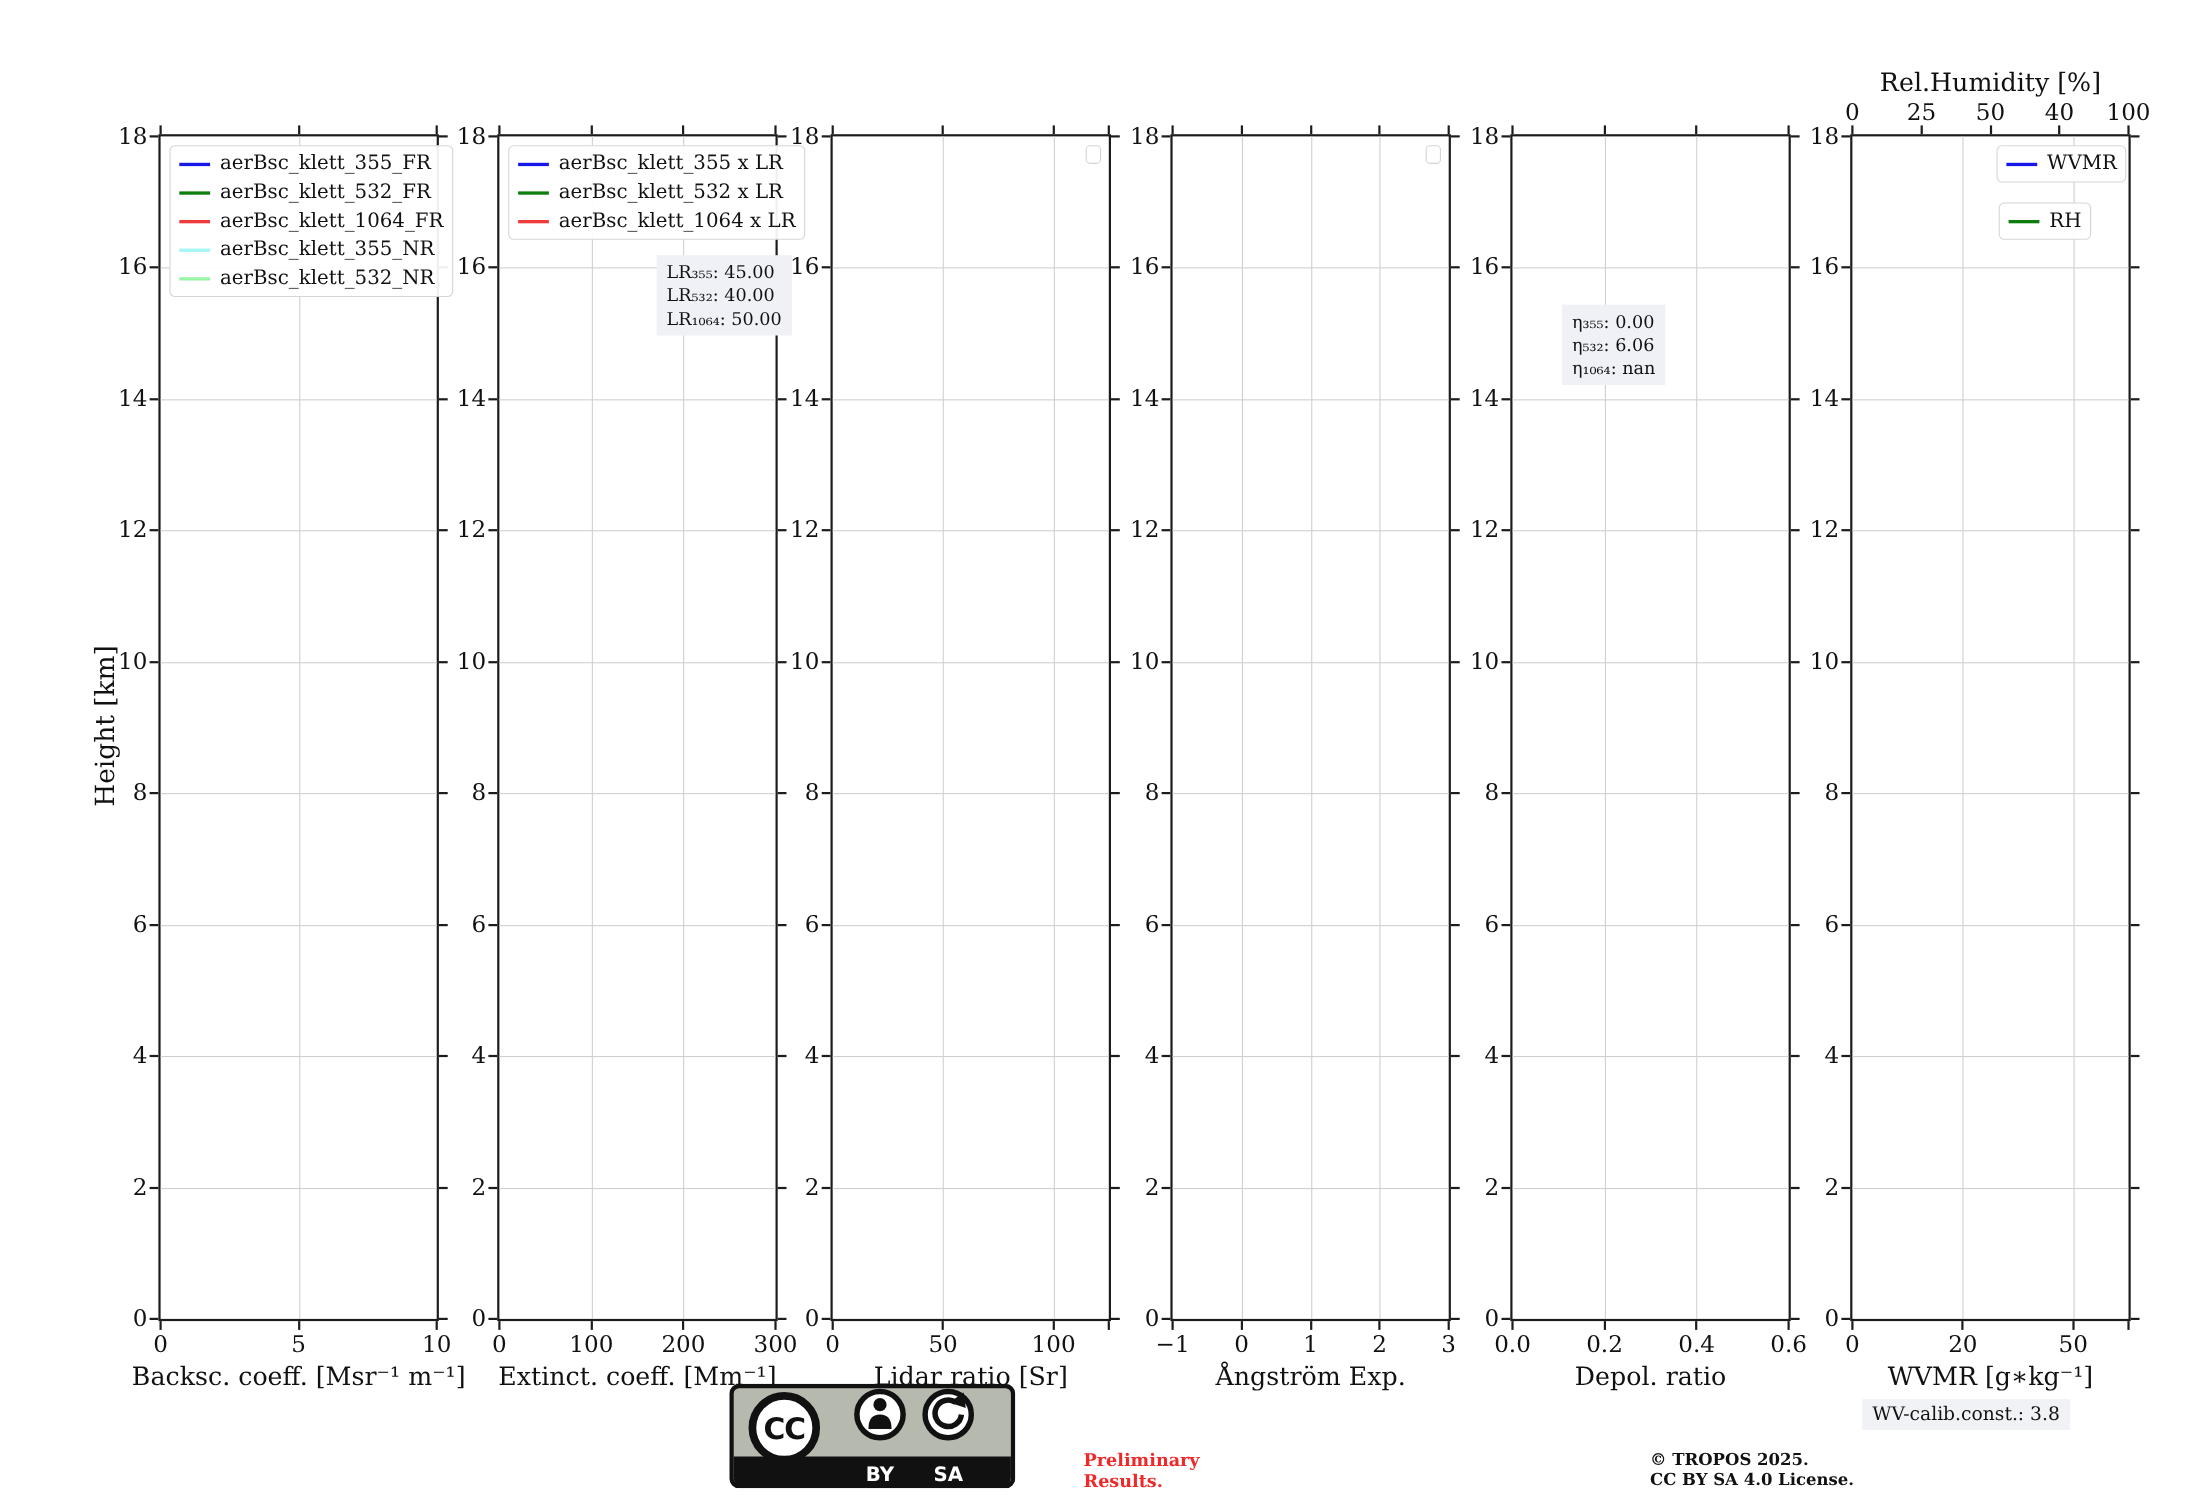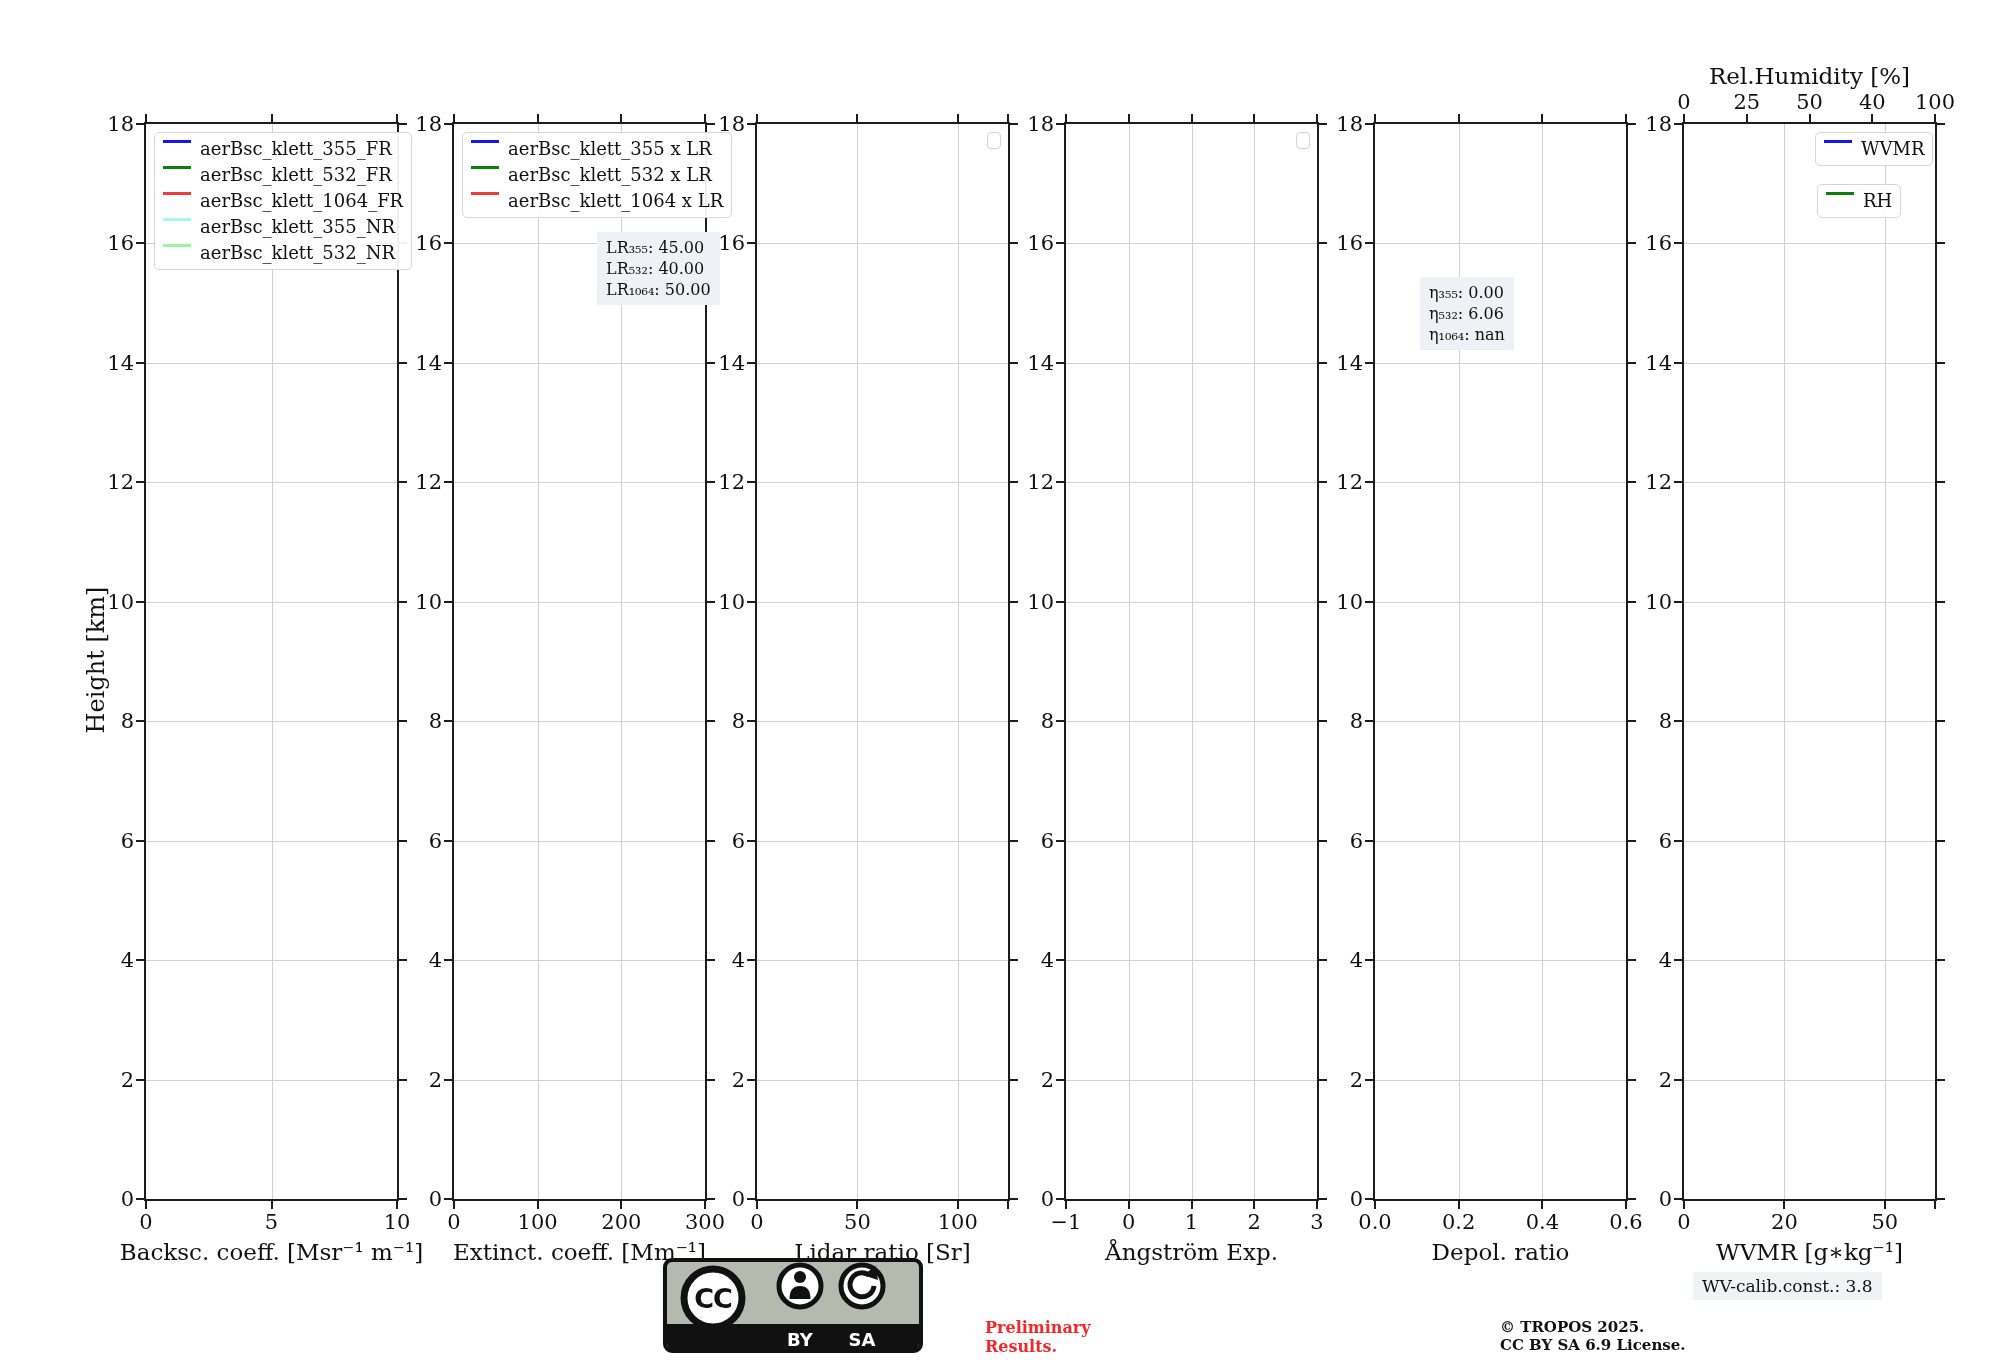--- a/index.html
+++ b/index.html
@@ -23,21 +23,21 @@
   .tick.yr{width:8px;height:2px;right:-10px;transform:translateY(-50%);}
   .xlab{position:absolute;top:100%;margin-top:13px;transform:translateX(-50%);font-size:21px;line-height:1;}
   .ylab{position:absolute;right:100%;margin-right:12px;transform:translateY(-50%);font-size:21px;line-height:1;}
   .toplab{position:absolute;bottom:100%;margin-bottom:11px;transform:translateX(-50%);font-size:21px;line-height:1;}
   .axtitle{position:absolute;top:100%;margin-top:42px;left:50%;transform:translateX(-50%);font-size:23px;line-height:1;white-space:nowrap;}
   .toptitle{position:absolute;bottom:100%;margin-bottom:36px;left:50%;transform:translateX(-50%);font-size:23px;line-height:1;white-space:nowrap;}
   .legend{
     position:absolute;background:rgba(255,255,255,.93);border:1px solid #d6d6d6;
     border-radius:5px;padding:7px 8px;display:flex;flex-direction:column;gap:8px;
   }
-  .lrow{display:flex;align-items:flex-start;gap:9px;white-space:nowrap;font-size:18px;line-height:1;}
+  .lrow{display:flex;align-items:center;gap:9px;white-space:nowrap;font-size:18px;line-height:1;}
   .lswatch{width:28px;height:3px;flex:0 0 auto;}
   .elegend{position:absolute;width:12px;height:15px;border:1px solid #d4d4d4;border-radius:4px;background:rgba(255,255,255,.9);}
   .ann{position:absolute;background:#eff1f6;padding:5px 9px;font-size:16px;line-height:21px;white-space:nowrap;}
   .refbox{position:absolute;left:193px;top:1275px;background:#f1f2f5;padding:5px 10px;font-size:17px;line-height:21px;}
   .prelim{position:absolute;left:985px;top:1318px;color:#ef2929;font-weight:bold;font-size:16px;line-height:19px;}
   .credit{position:absolute;left:1500px;top:1318px;font-weight:bold;font-size:15px;line-height:18px;}
   .wvcalib{position:absolute;left:1693px;top:1272px;background:#f1f2f5;padding:4px 9px;font-size:17px;}
   .badge{position:absolute;left:663px;top:1258px;}
 </style>
 </head>
@@ -460,17 +460,17 @@
     <text x="199" y="88" text-anchor="middle" font-size="18" font-weight="bold" fill="#fff" font-family="'DejaVu Sans',sans-serif">SA</text>
   </svg>
 
   <div class="prelim">
     <div>Preliminary</div>
     <div>Results.</div>
   </div>
 
   <div class="credit">
     <div>© TROPOS 2025.</div>
-    <div>CC BY SA 6.9 License.</div>
+    <div>CC BY SA 4.0 License.</div>
   </div>
 
   <div class="wvcalib">WV-calib.const.: 3.8</div>
 </div>
 
 </body></html>

